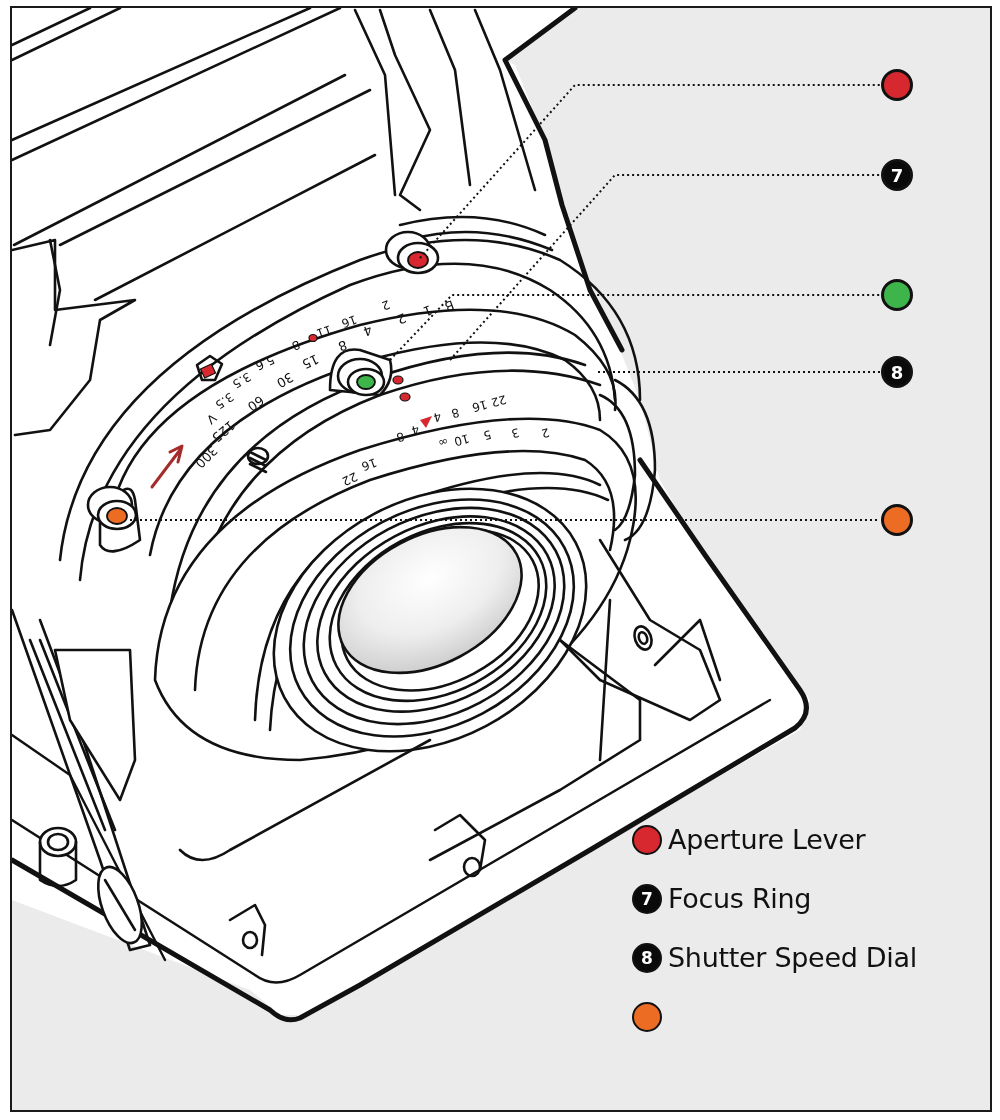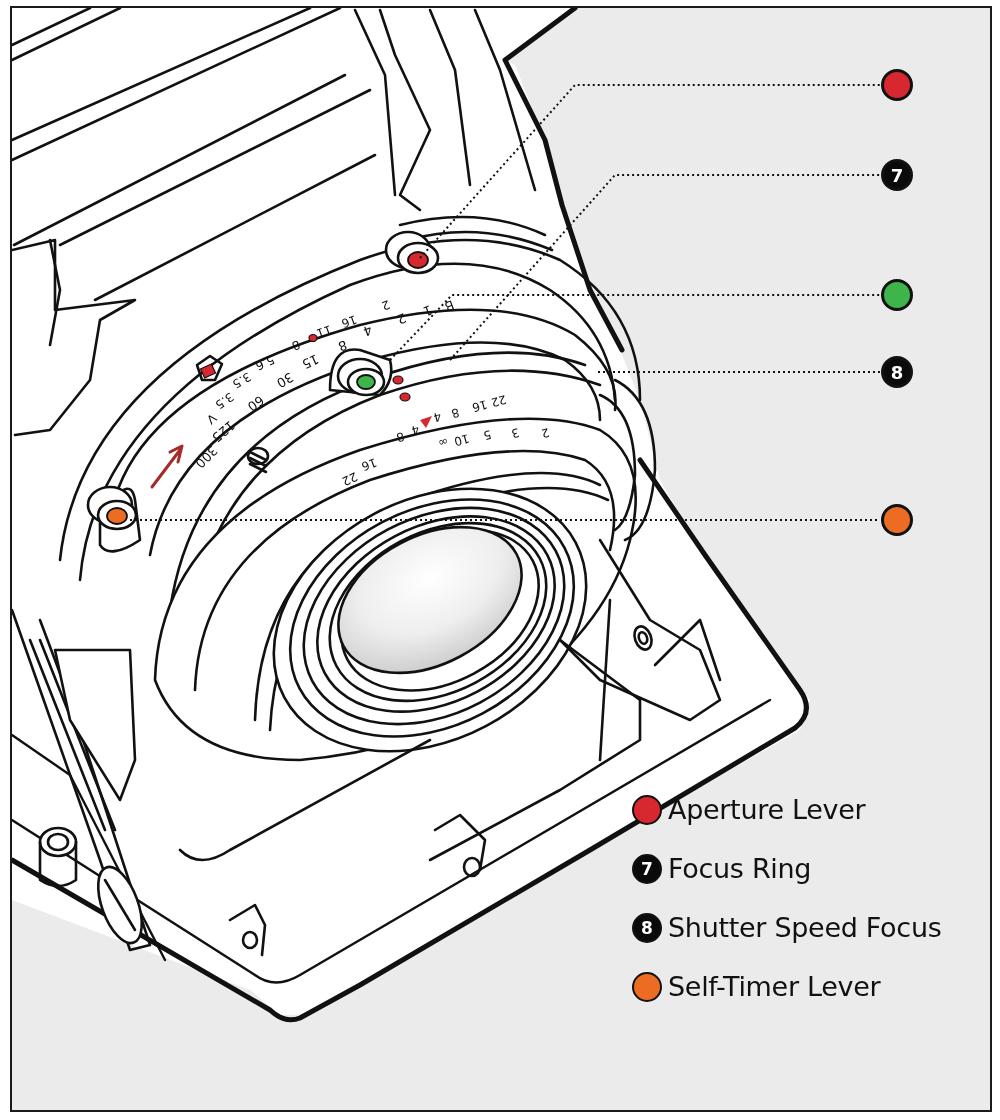--- a/index.html
+++ b/index.html
@@ -1,19 +1,19 @@
 <!DOCTYPE html>
 <html><head>
 <meta charset="utf-8">
 <style>
   html, body { margin: 0; padding: 0; background: #ffffff; }
   body { width: 1000px; height: 1120px; position: relative; overflow: hidden; font-family: "DejaVu Sans", sans-serif; }
   #frame { position: absolute; left: 10px; top: 6px; width: 982px; height: 1106px; background: #ebebeb; border: 2px solid #1a1a1a; box-sizing: border-box; overflow: hidden; }
   #art { position: absolute; left: 0; top: 0; width: 1000px; height: 1120px; }
-  .legend { position: absolute; left: 632px; top: 780px; }
+  .legend { position: absolute; left: 632px; top: 810px; }
   .legend-item { display: flex; align-items: center; height: 59px; }
   .legend-dot { width: 30px; height: 30px; border-radius: 50%; border: 2.5px solid #111; box-sizing: border-box; display: flex; align-items: center; justify-content: center; color: #fff; font-weight: bold; font-size: 17px; flex: 0 0 auto; font-family: "DejaVu Sans", sans-serif; }
   .legend-label { margin-left: 6px; font-size: 27px; color: #111; font-family: "DejaVu Sans", sans-serif; letter-spacing: -0.3px; }
   .callout-dot { position: absolute; width: 32px; height: 32px; border-radius: 50%; border: 3px solid #111; box-sizing: border-box; display: flex; align-items: center; justify-content: center; color: #fff; font-weight: bold; font-size: 18px; font-family: "DejaVu Sans", sans-serif; }
   svg text { font-family: "DejaVu Sans", sans-serif; }
 </style>
 </head>
 <body>
 
 <div id="frame"></div>
@@ -207,19 +207,18 @@
   <div class="legend-item">
     <span class="legend-dot" style="background:#0a0a0a;">
         <span>7</span>
       </span>
     <span class="legend-label">Focus Ring</span>
   </div>
   <div class="legend-item">
     <span class="legend-dot" style="background:#0a0a0a;">
         <span>8</span>
       </span>
-    <span class="legend-label">Shutter Speed Focus</span>
+    <span class="legend-label">Shutter Speed Dial</span>
   </div>
   <div class="legend-item">
     <span class="legend-dot" style="background:#ec6c24;"></span>
-    <span class="legend-label">Self-Timer Lever</span>
   </div>
 </div>
 
 </body></html>

